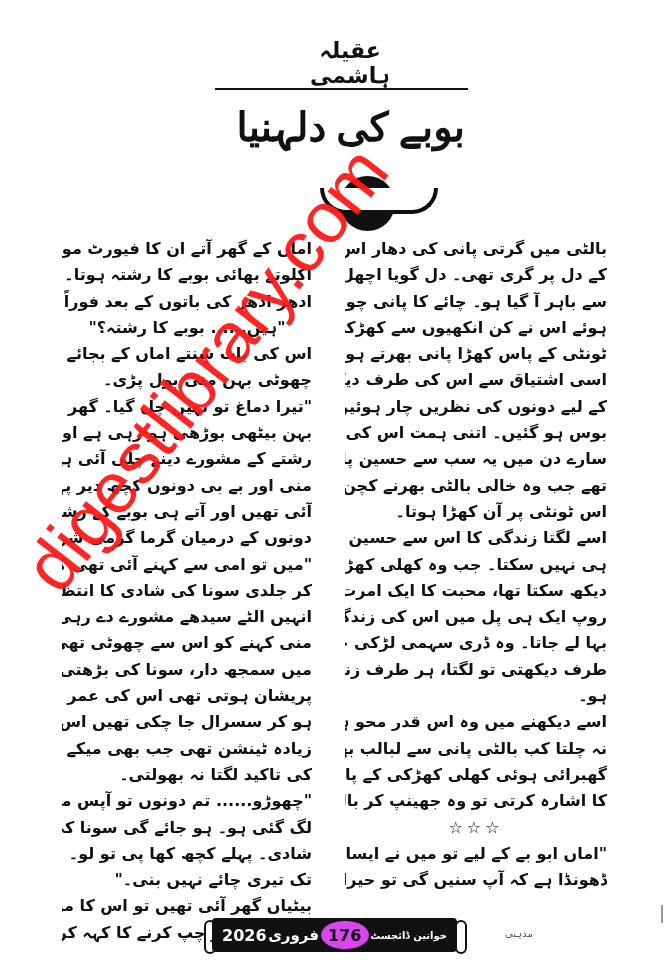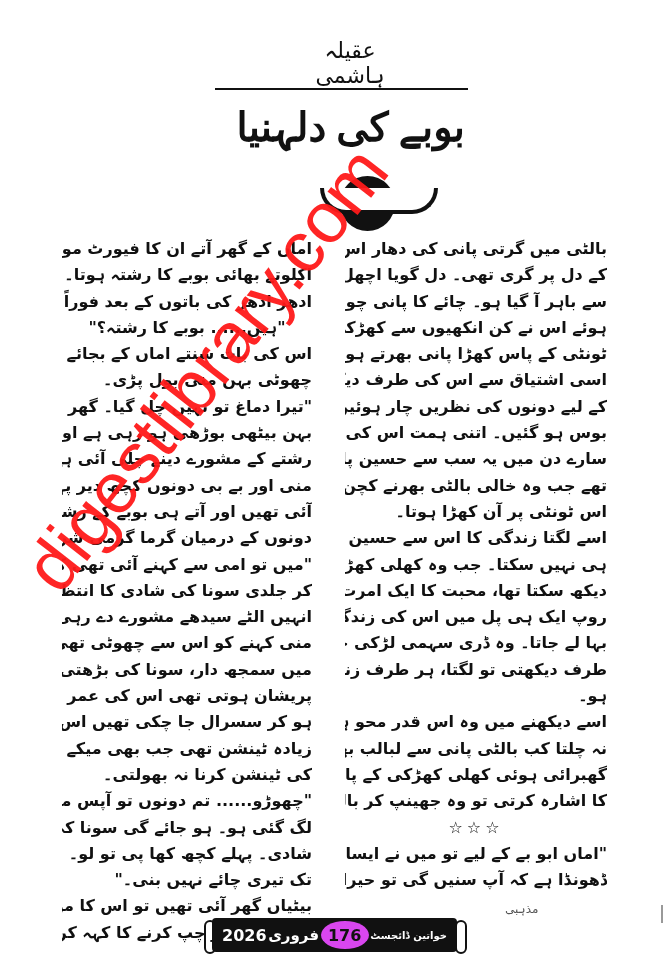--- a/index.html
+++ b/index.html
@@ -1,38 +1,38 @@
 <!DOCTYPE html>
 <html><head>
 <meta charset="utf-8">
 <style>
   html,body{margin:0;padding:0;}
   body{width:672px;height:964px;background:#ffffff;position:relative;overflow:hidden;font-family:"DejaVu Sans",sans-serif;color:#111;}
-  .author{position:absolute;top:38px;left:290px;width:120px;text-align:center;font-size:22px;font-weight:normal;direction:rtl;}
+  .author{position:absolute;top:38px;left:290px;width:120px;text-align:center;font-size:22px;font-weight:bold;direction:rtl;}
   .rule{position:absolute;top:88px;left:215px;width:253px;height:2px;background:#111;}
   .title-wrap{position:absolute;top:96px;left:225px;width:240px;height:140px;}
   .title-text{position:absolute;top:8px;left:0;width:240px;text-align:right;font-size:40px;font-weight:bold;direction:rtl;font-family:Liberation Serif, serif;letter-spacing:-2px;}
   .title-ball{position:absolute;top:80px;left:115px;width:55px;height:55px;border-radius:50%;background:#111;}
   .title-swash{position:absolute;top:92px;left:95px;width:110px;height:22px;border:4px solid #111;border-top:none;border-radius:0 0 60px 60px;background:#fff;}
   .col{position:absolute;top:236px;direction:rtl;text-align:justify;font-size:16px;line-height:26.3px;font-weight:bold;}
   .col.right{left:345px;width:262px;}
   .col.left{left:62px;width:250px;}
   .line{display:block;white-space:nowrap;overflow:hidden;}
   .center{text-align:center;}
   .stars{text-align:center;letter-spacing:4px;font-weight:normal;}
   .watermark{position:absolute;left:40px;top:540px;transform:rotate(-52deg);transform-origin:left center;color:#ff1a1a;font-size:72px;font-family:"Liberation Sans",sans-serif;white-space:nowrap;opacity:0.95;pointer-events:none;}
   .footer{position:absolute;top:918px;left:212px;width:245px;height:34px;background:#111;border-radius:4px;display:flex;align-items:center;justify-content:space-between;padding:13px 10px;box-sizing:border-box;color:#fff;font-weight:bold;}
   .footer .pub{font-size:10px;direction:rtl;}
   .footer .page{background:#d946ef;color:#111;border-radius:50%;width:48px;height:28px;display:flex;align-items:center;justify-content:center;font-size:16px;}
   .footer .month{font-size:15px;direction:rtl;}
   .footer .year{font-size:16px;}
   .footer-orn-l,.footer-orn-r{position:absolute;top:920px;width:8px;height:30px;border:2px solid #111;border-radius:6px;}
   .footer-orn-l{left:204px;}
   .footer-orn-r{left:455px;}
-  .scan-mark{position:absolute;top:902px;left:505px;font-size:12px;color:#555;}
+  .scan-mark{position:absolute;top:928px;left:505px;font-size:10px;color:#555;}
   .edge-mark{position:absolute;left:661px;top:905px;width:2px;height:18px;background:#999;}
 </style>
 </head>
 <body>
 
 <div class="author">عقیلہ ہاشمی</div>
 <div class="rule"></div>
 
 <div class="title-wrap">
   <div class="title-ball"></div>
@@ -82,21 +82,21 @@
   <span class="line">آئی تھیں اور آتے ہی بوبے کے رشتے کو لے کر</span>
   <span class="line">دونوں کے درمیان گرما گرمی شروع ہو گئی۔</span>
   <span class="line">"میں تو امی سے کہنے آئی تھی کہ گگو خالہ سے کہہ</span>
   <span class="line">کر جلدی سونا کی شادی کا انتظام کریں لیکن تو تو</span>
   <span class="line">انہیں الٹے سیدھے مشورے دے رہی ہے"</span>
   <span class="line">منی کہنے کو اس سے چھوٹی تھی لیکن سب</span>
   <span class="line">میں سمجھ دار، سونا کی بڑھتی عمر پر سب سے زیادہ وہ</span>
   <span class="line">پریشان ہوتی تھی اس کی عمر کی لڑکیاں کب سے شادی</span>
   <span class="line">ہو کر سسرال جا چکی تھیں اس بات کی اسے سب سے</span>
   <span class="line">زیادہ ٹینشن تھی جب بھی میکے آتی ماں کو سونا کے رشتے</span>
-  <span class="line">کی ٹینشن کرنا نہ بھولتی۔</span>
+  <span class="line">کی تاکید لگتا نہ بھولتی۔</span>
   <span class="line">"چھوڑو...... تم دونوں تو آپس میں ہی لڑنے</span>
   <span class="line">لگ گئی ہو۔ ہو جائے گی سونا کی بھی اور بوبے کی بھی</span>
   <span class="line">شادی۔ پہلے کچھ کھا پی تو لو۔ سونا جلدی کر ابھی</span>
   <span class="line">تک تیری چائے نہیں بنی۔"</span>
   <span class="line">بیٹیاں گھر آئی تھیں تو اس کا موڈ آج خوش گوار</span>
   <span class="line">تھا دونوں کو چپ کرنے کا کہہ کر کچن میں کام کرتی</span>
 </div>
 
 <div class="watermark">digestlibrary.com</div>
 

